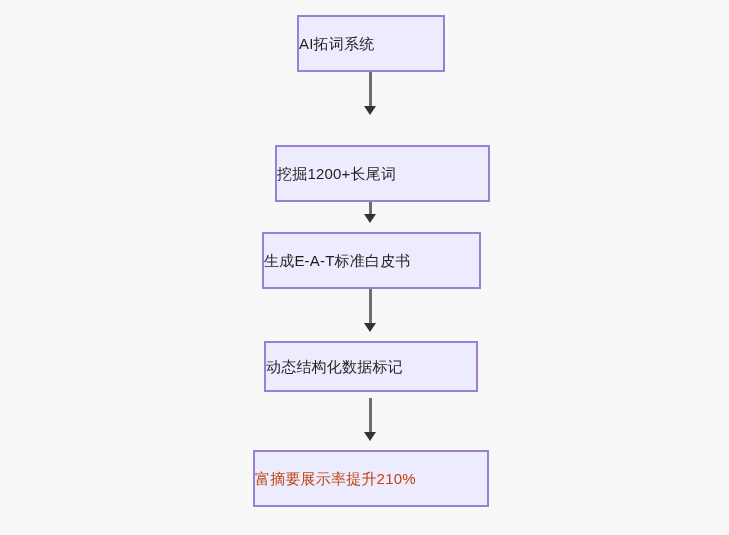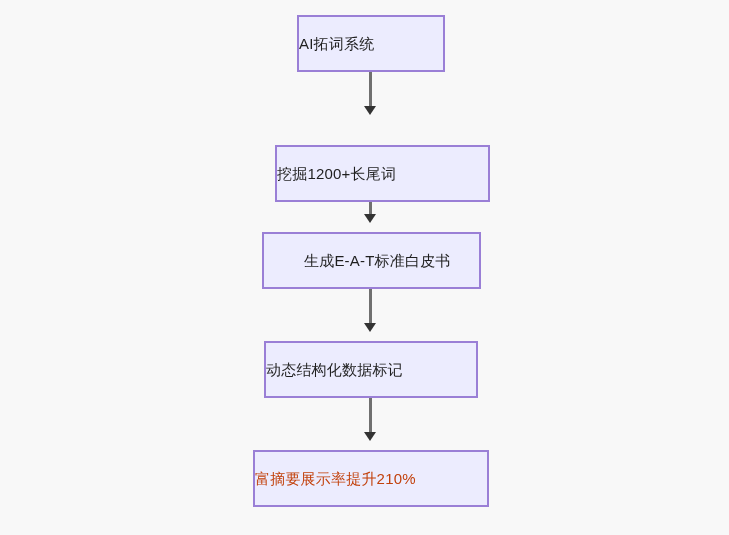--- a/index.html
+++ b/index.html
@@ -60,22 +60,22 @@
     <div class="edge" style="left: 369px; top: 289px; height: 35px; background: rgb(112, 112, 112);"></div>
     <div class="edge-head" style="left: 364px; top: 323px; border-top-color: rgb(51, 51, 51);"></div>
     <div class="edge" style="left: 369px; top: 398px; height: 35px; background: rgb(112, 112, 112);"></div>
     <div class="edge-head" style="left: 364px; top: 432px; border-top-color: rgb(51, 51, 51);"></div>
     <div class="node" style="left: 297px; top: 15px; width: 148px; height: 57px; background: rgb(236, 236, 254); border-color: rgb(154, 127, 214); color: rgb(31, 31, 31);">
       <span class="node-label">AI拓词系统</span>
     </div>
     <div class="node" style="left: 275px; top: 124px; width: 215px; height: 57px; background: rgb(236, 236, 254); border-color: rgb(154, 127, 214); color: rgb(31, 31, 31); margin-top: 21px;">
       <span class="node-label">挖掘1200+长尾词</span>
     </div>
-    <div class="node" style="left: 262px; top: 232px; width: 219px; height: 57px; background: rgb(236, 236, 254); border-color: rgb(154, 127, 214); color: rgb(31, 31, 31); padding-left: 40px;">
+    <div class="node" style="left: 262px; top: 232px; width: 219px; height: 57px; background: rgb(236, 236, 254); border-color: rgb(154, 127, 214); color: rgb(31, 31, 31);">
       <span class="node-label">生成E-A-T标准白皮书</span>
     </div>
-    <div class="node" style="left: 264px; top: 341px; width: 214px; height: 57px; background: rgb(236, 236, 254); border-color: rgb(154, 127, 214); color: rgb(31, 31, 31);">
+    <div class="node" style="left: 264px; top: 341px; width: 214px; height: 51px; background: rgb(236, 236, 254); border-color: rgb(154, 127, 214); color: rgb(31, 31, 31);">
       <span class="node-label">动态结构化数据标记</span>
     </div>
     <div class="node" style="left: 253px; top: 450px; width: 236px; height: 57px; background: rgb(236, 236, 254); border-color: rgb(154, 127, 214); color: #c2410c;">
       <span class="node-label">富摘要展示率提升210%</span>
     </div>
   </div>
 
 </body></html>

